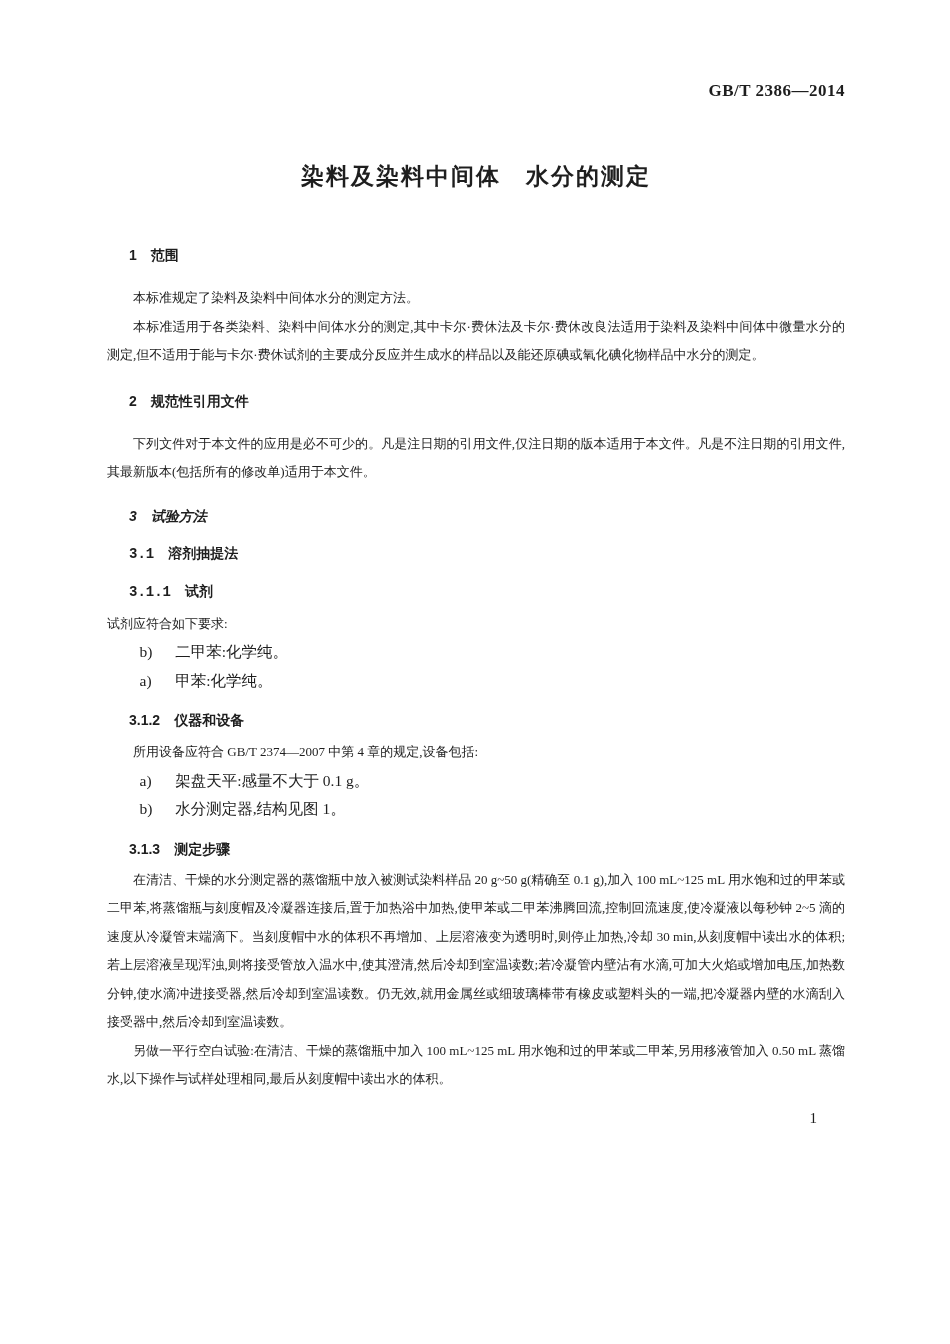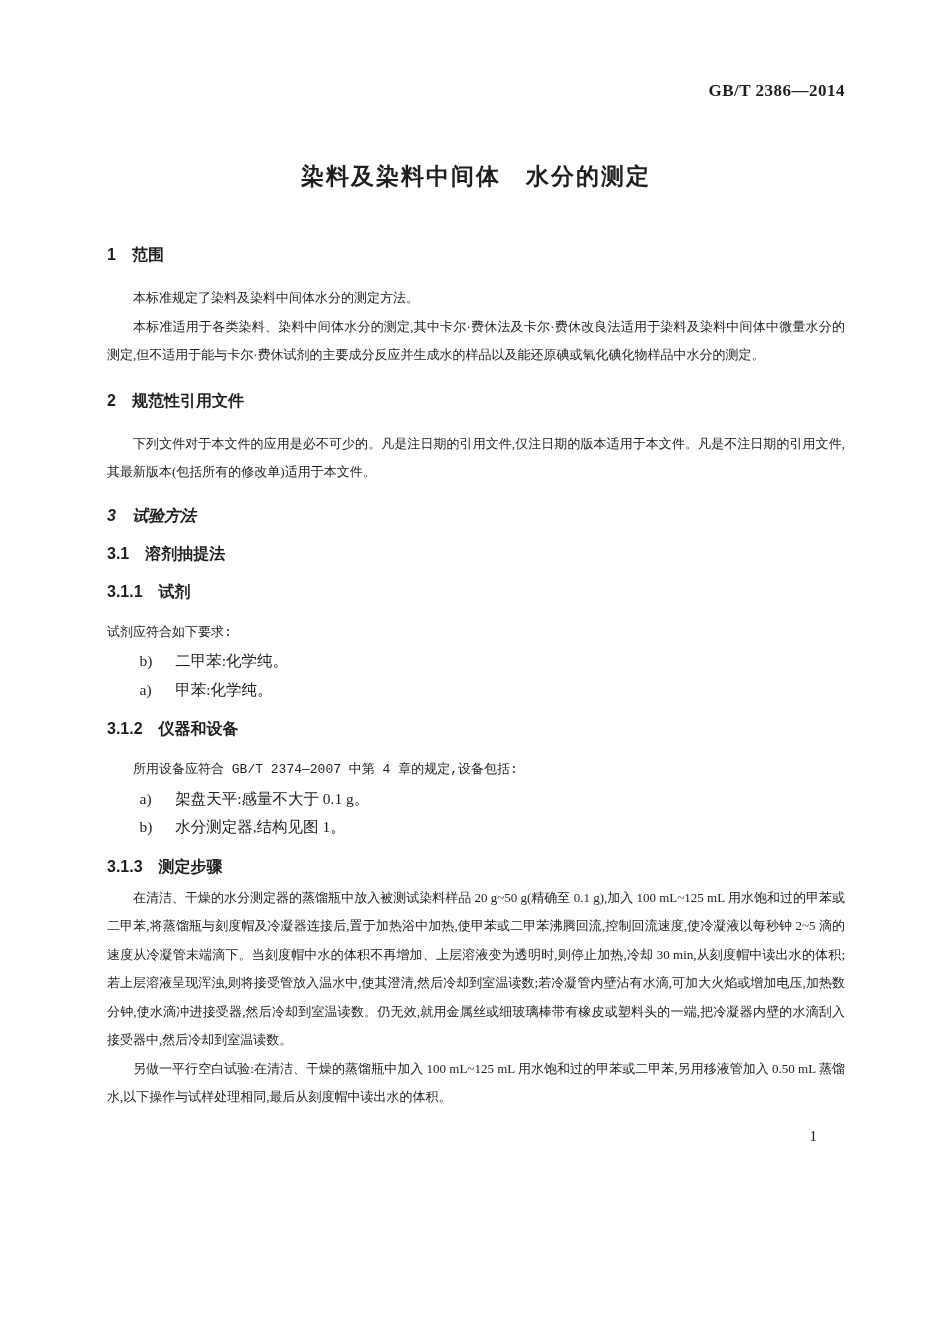--- a/index.html
+++ b/index.html
@@ -28,43 +28,44 @@
     text-align:center;
     font-family:"Liberation Sans","DejaVu Sans",sans-serif;
     font-weight:700;
     font-size:23px;
     letter-spacing:2px;
     line-height:32px;
   }
   .sec-h {
     font-family:"Liberation Sans","DejaVu Sans",sans-serif;
     font-weight:700;
-    font-size:16px;
+    font-size:14px;
     line-height:22px;
+    margin-left:22px;
   }
   .body-p {
     font-size:13px;
     line-height:28.5px;
     text-align:justify;
   }
   .indent { text-indent:2em; }
   .ref-line { padding-left:2em; }
   .list-item {
     padding-left:2.1em;
     font-size:15.5px;
     line-height:28.5px;
   }
   .li-label { display:inline-block; min-width:1.2em; margin-right:1.1em; }
   .mt-sec1   { margin-top:52px; }
   .mt-sec    { margin-top:20px; }
   .mt-sec3   { margin-top:18px;font-style:italic; }
-  .mt-sub    { margin-top:16px; }
+  .mt-sub    { margin-top:16px;font-family:Liberation Mono, monospace; }
   .mt-sub2   { margin-top:14px; }
   .mt-para   { margin-top:18px; }
-  .mt-intro  { margin-top:16px;font-family:Liberation Mono, monospace; }
+  .mt-intro  { margin-top:7px; }
   .mt-proc   { margin-top:6px; }
   .page-number {
     margin-top:14px;
     text-align:right;
     padding-right:28px;
     font-size:15px;
     line-height:20px;
   }
 </style>
 </head>

